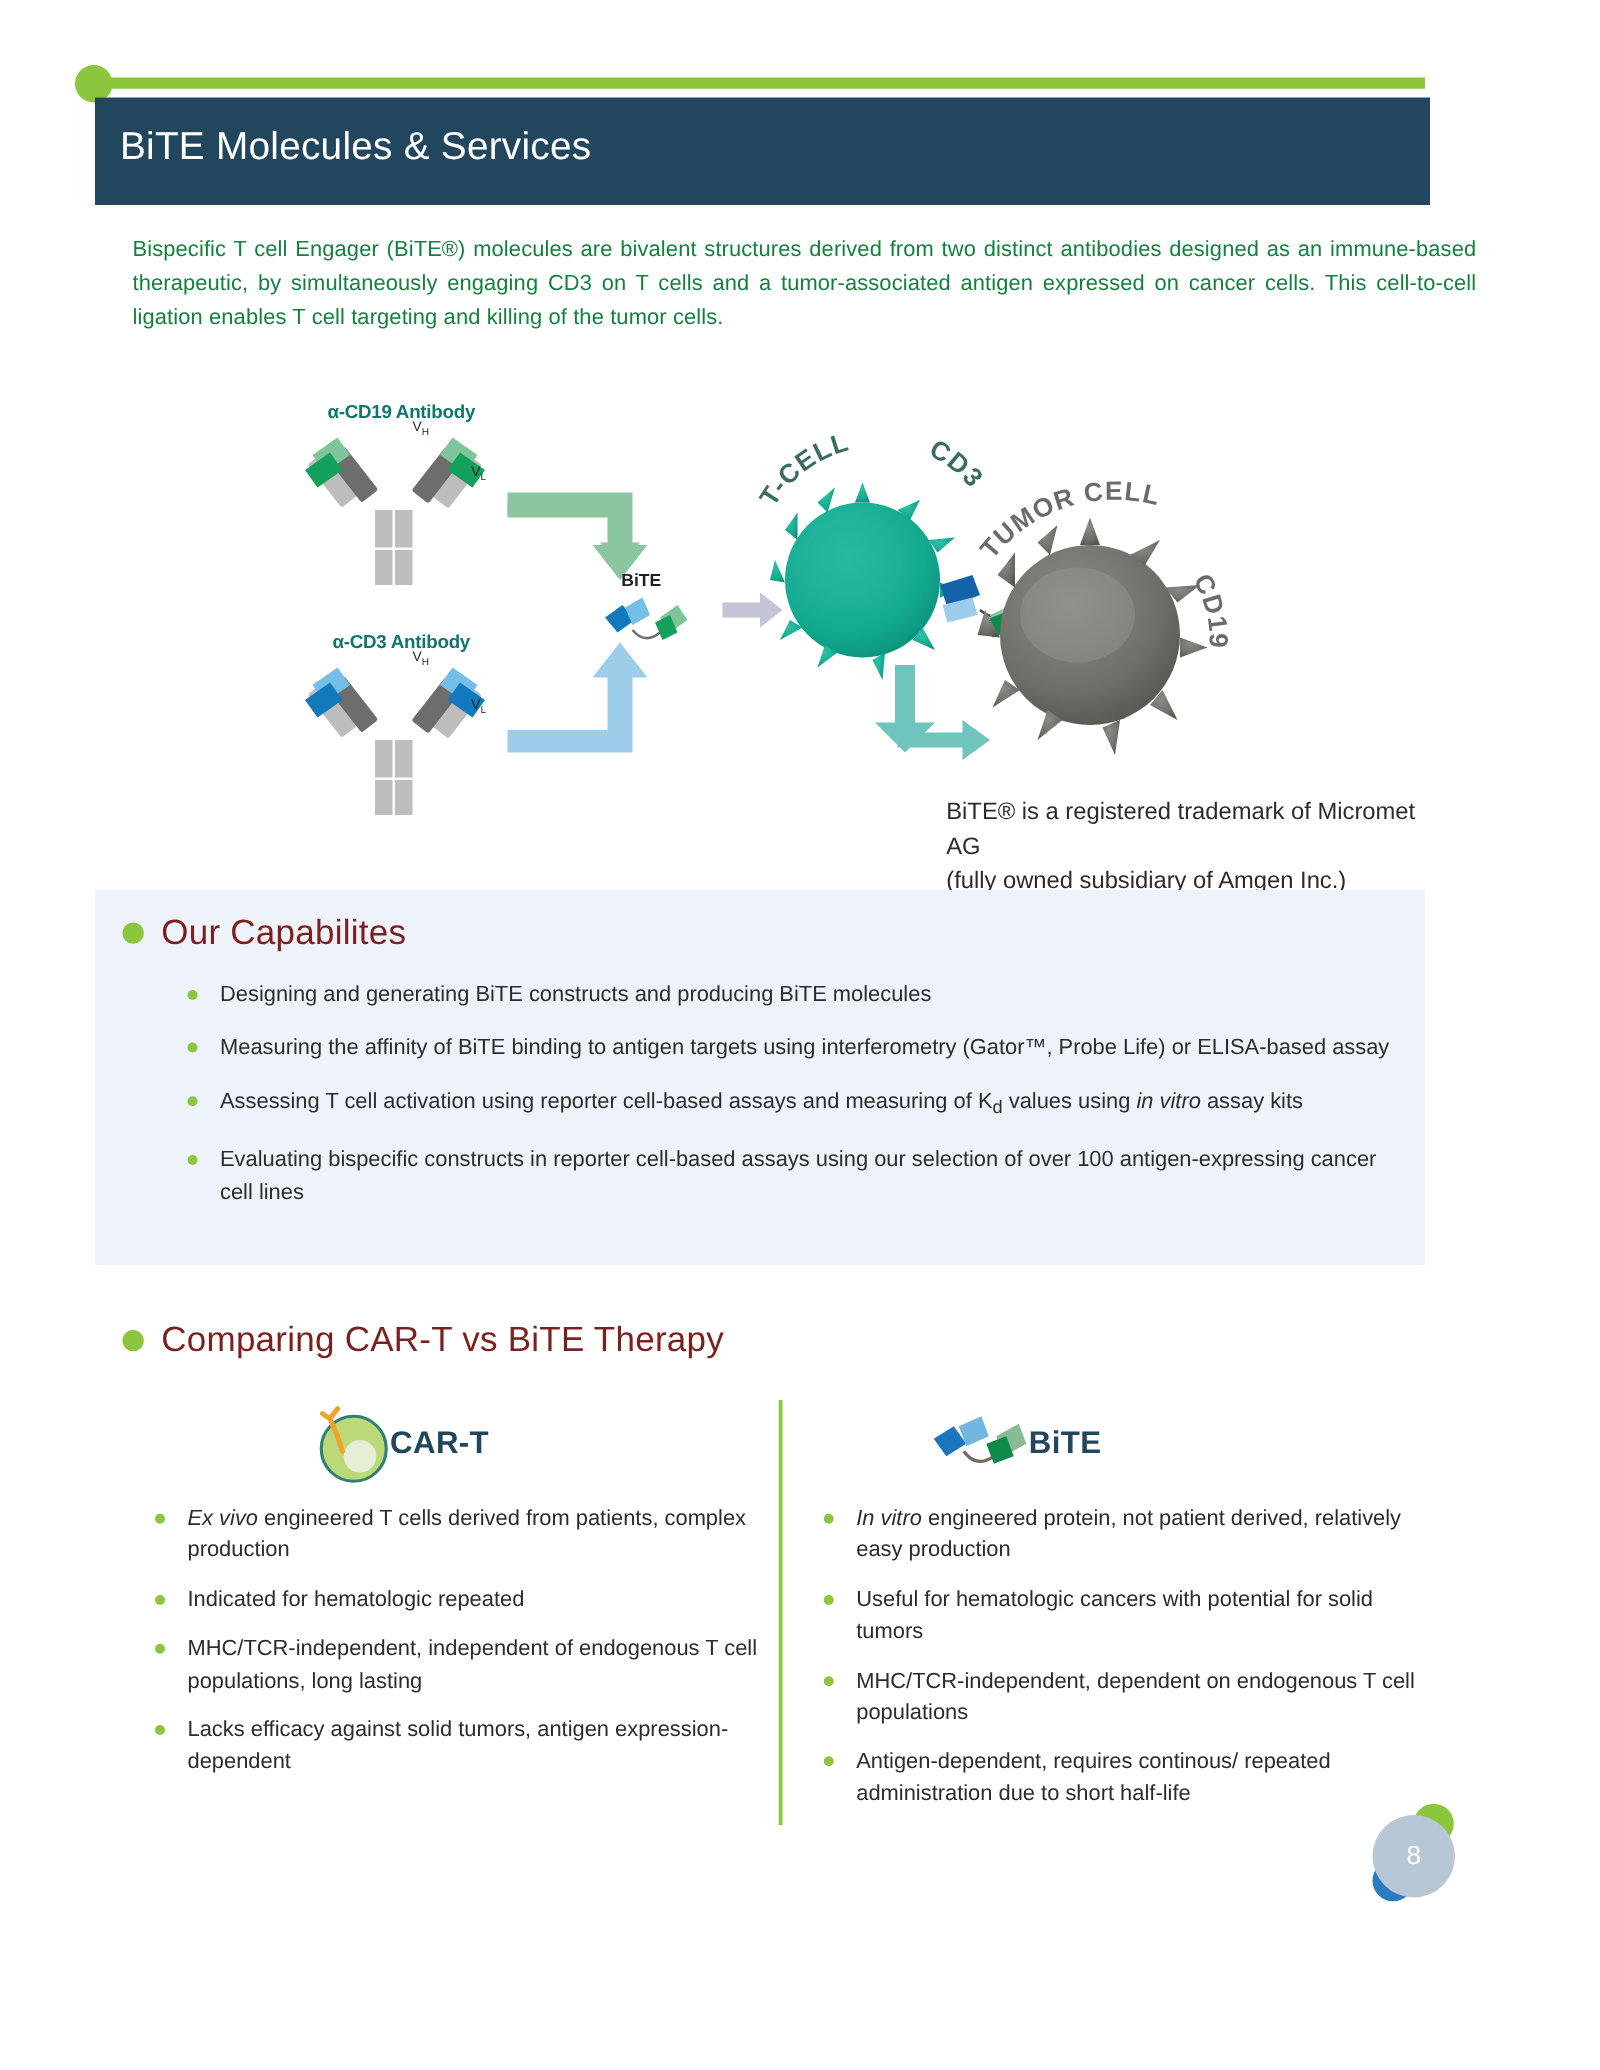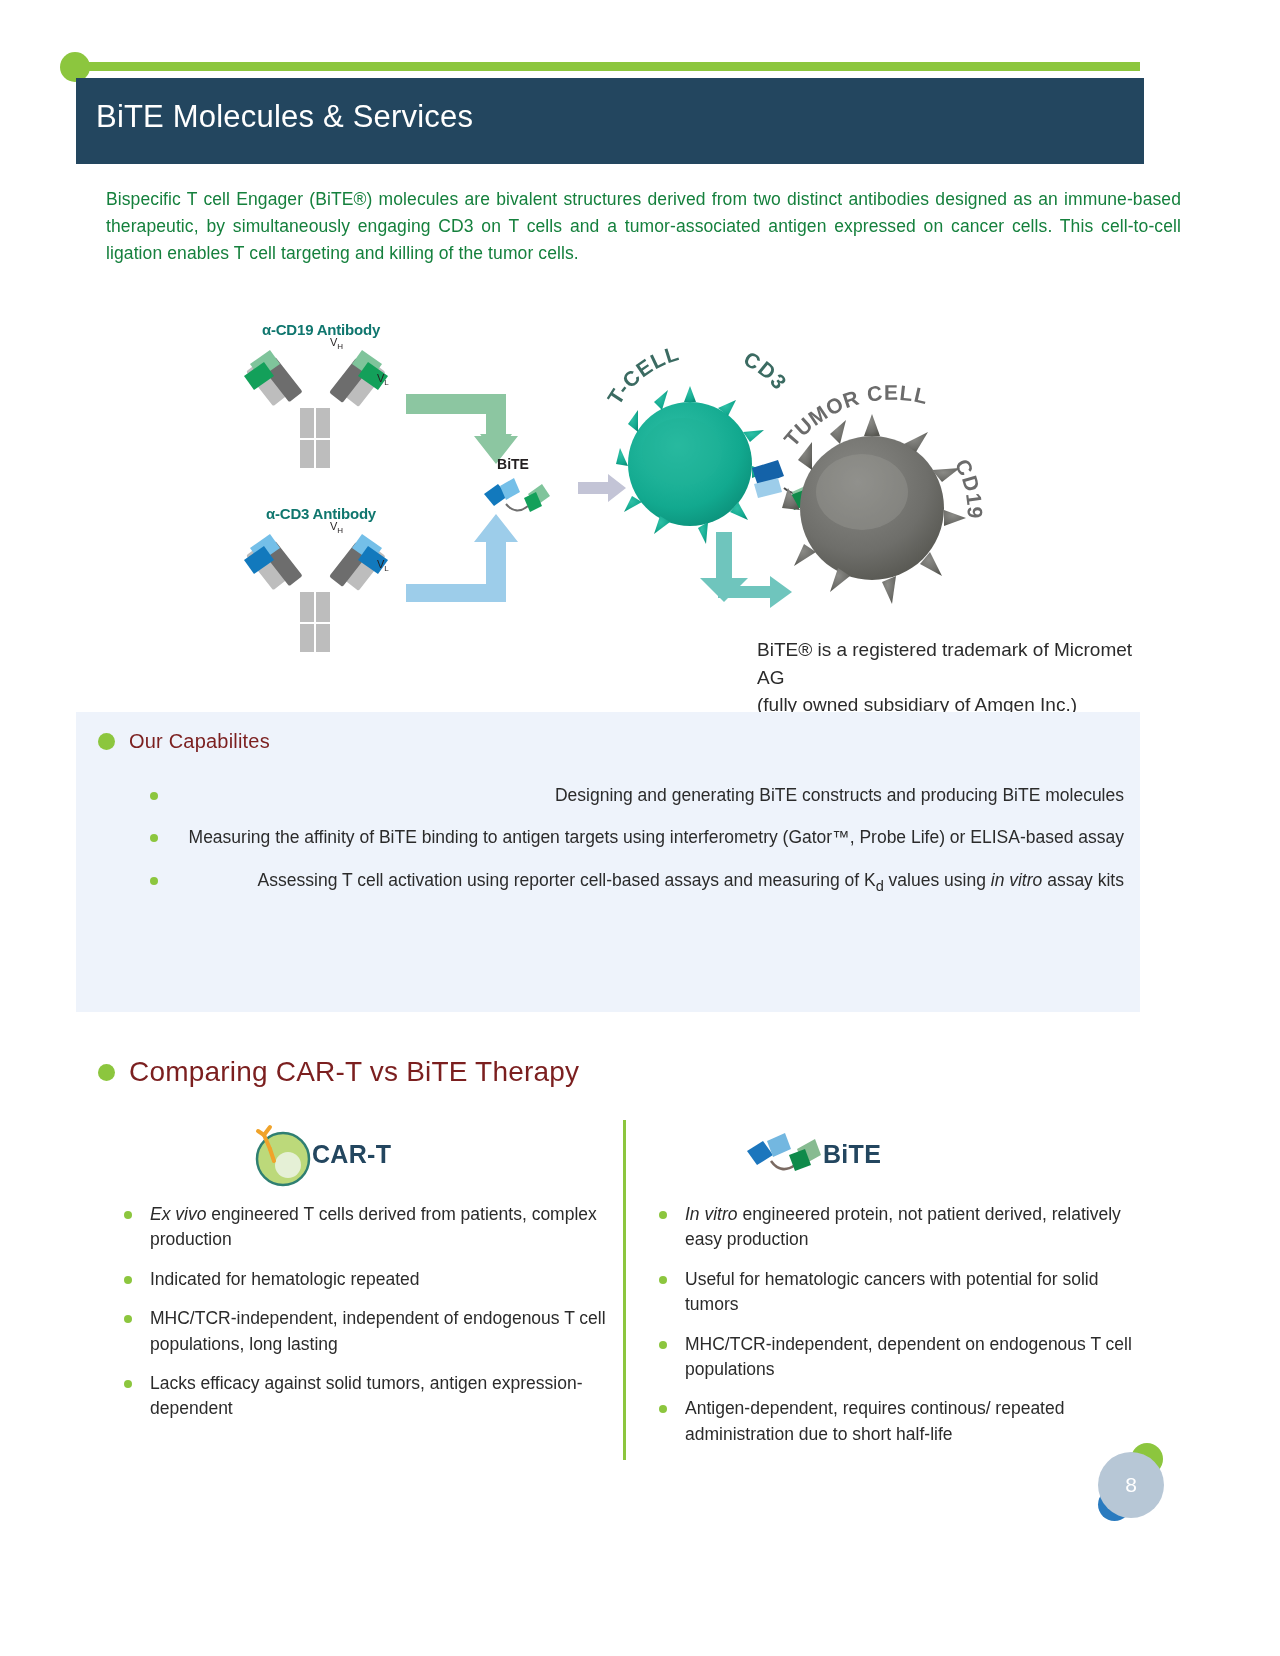--- a/index.html
+++ b/index.html
@@ -63,27 +63,27 @@
     position: absolute; left: 76px; top: 712px; width: 1064px; height: 300px;
     background: #eef3fb;
   }
   .section-head {
     display: flex; align-items: center; gap: 14px;
   }
   .section-bullet {
     width: 17px; height: 17px; border-radius: 50%; background: #8cc63e; flex: none;
   }
   .section-title {
-    font-size: 20px; color: #7b1f1f; letter-spacing: .2px; font-weight: 400;
+    font-size: 28px; color: #7b1f1f; letter-spacing: .2px; font-weight: 400;
   }
   .cap-head { position: absolute; left: 22px; top: 18px; }
   .cap-list { position: absolute; left: 58px; top: 70px; width: 990px; }
   .cap-list li {
     list-style: none; position: relative; padding-left: 42px; margin-bottom: 16px;
-    font-size: 17.5px; line-height: 1.5; color: #2b2b2b; text-align: right;
+    font-size: 17.5px; line-height: 1.5; color: #2b2b2b;
   }
   .cap-list li::before {
     content: ""; position: absolute; left: 16px; top: 10px;
     width: 8px; height: 8px; border-radius: 50%; background: #8cc63e;
   }
 
   
   .cmp-head { position: absolute; left: 98px; top: 1056px; }
   .cmp-head .section-title { font-size: 28px; }
 
@@ -301,20 +301,21 @@
 
   <div class="cap-panel">
     <div class="section-head cap-head">
       <div class="section-bullet"></div>
       <div class="section-title">Our Capabilites</div>
     </div>
     <ul class="cap-list" id="cap-list">
         <li>Designing and generating BiTE constructs and producing BiTE molecules</li>
         <li>Measuring the affinity of BiTE binding to antigen targets using interferometry (Gator™, Probe Life) or ELISA-based assay</li>
         <li>Assessing T cell activation using reporter cell-based assays and measuring of K<sub>d</sub> values using <em>in vitro</em> assay kits</li>
+        <li>Evaluating bispecific constructs in reporter cell-based assays using our selection of over 100 antigen-expressing cancer cell lines</li>
       </ul>
   </div>
 
   <div class="section-head cmp-head">
     <div class="section-bullet"></div>
     <div class="section-title">Comparing CAR-T vs BiTE Therapy</div>
   </div>
 
   <div class="cmp-divider"></div>
 

